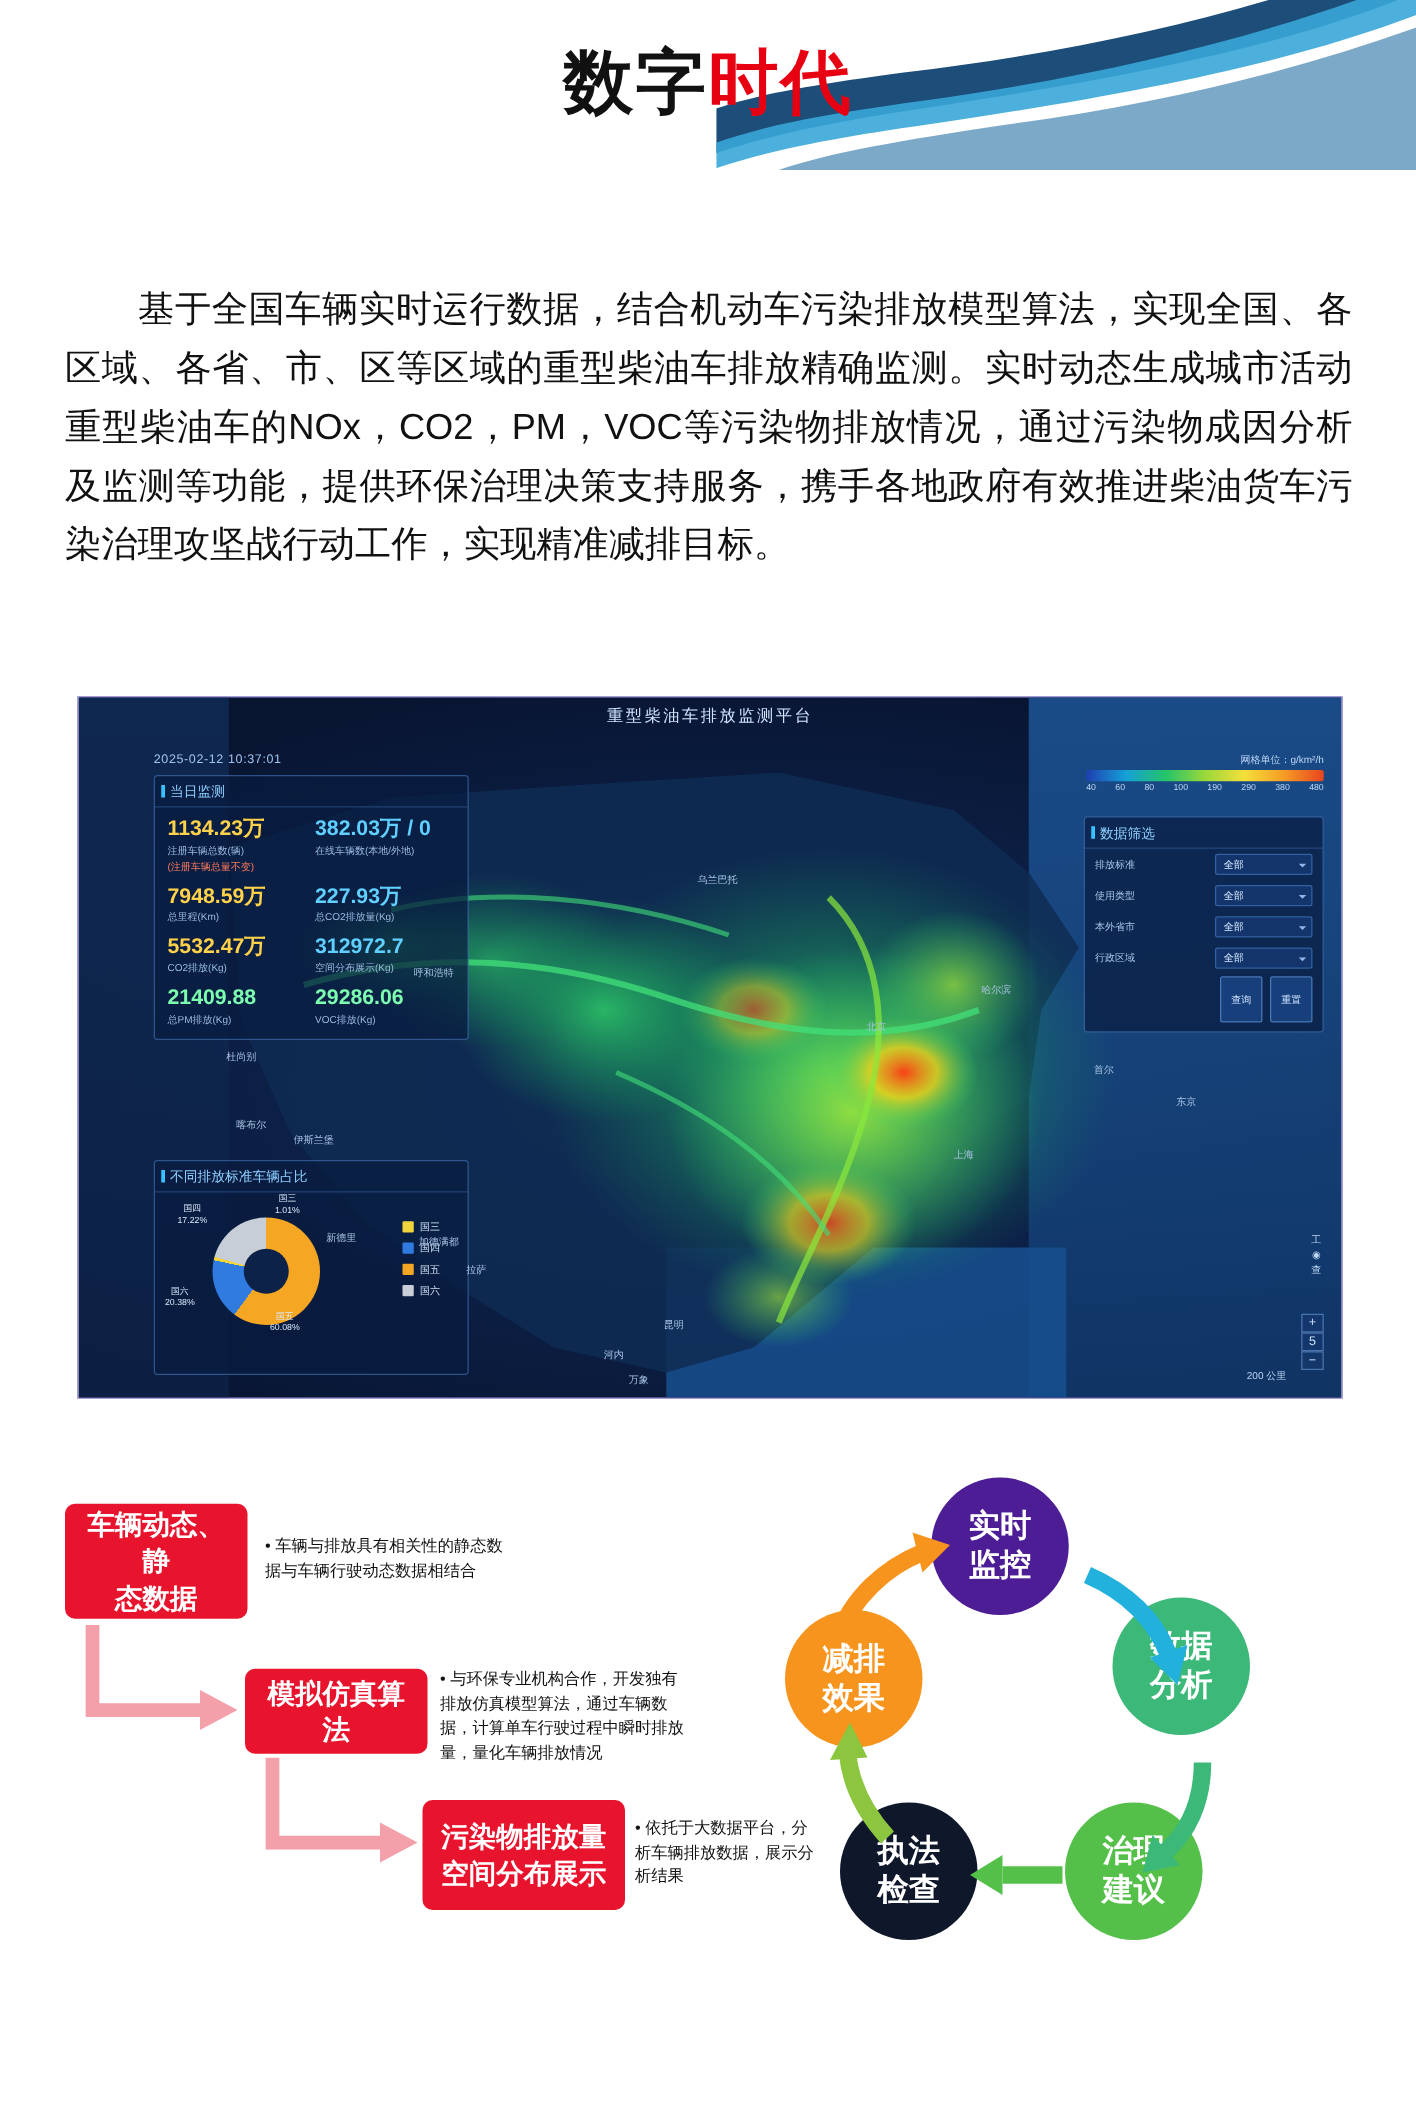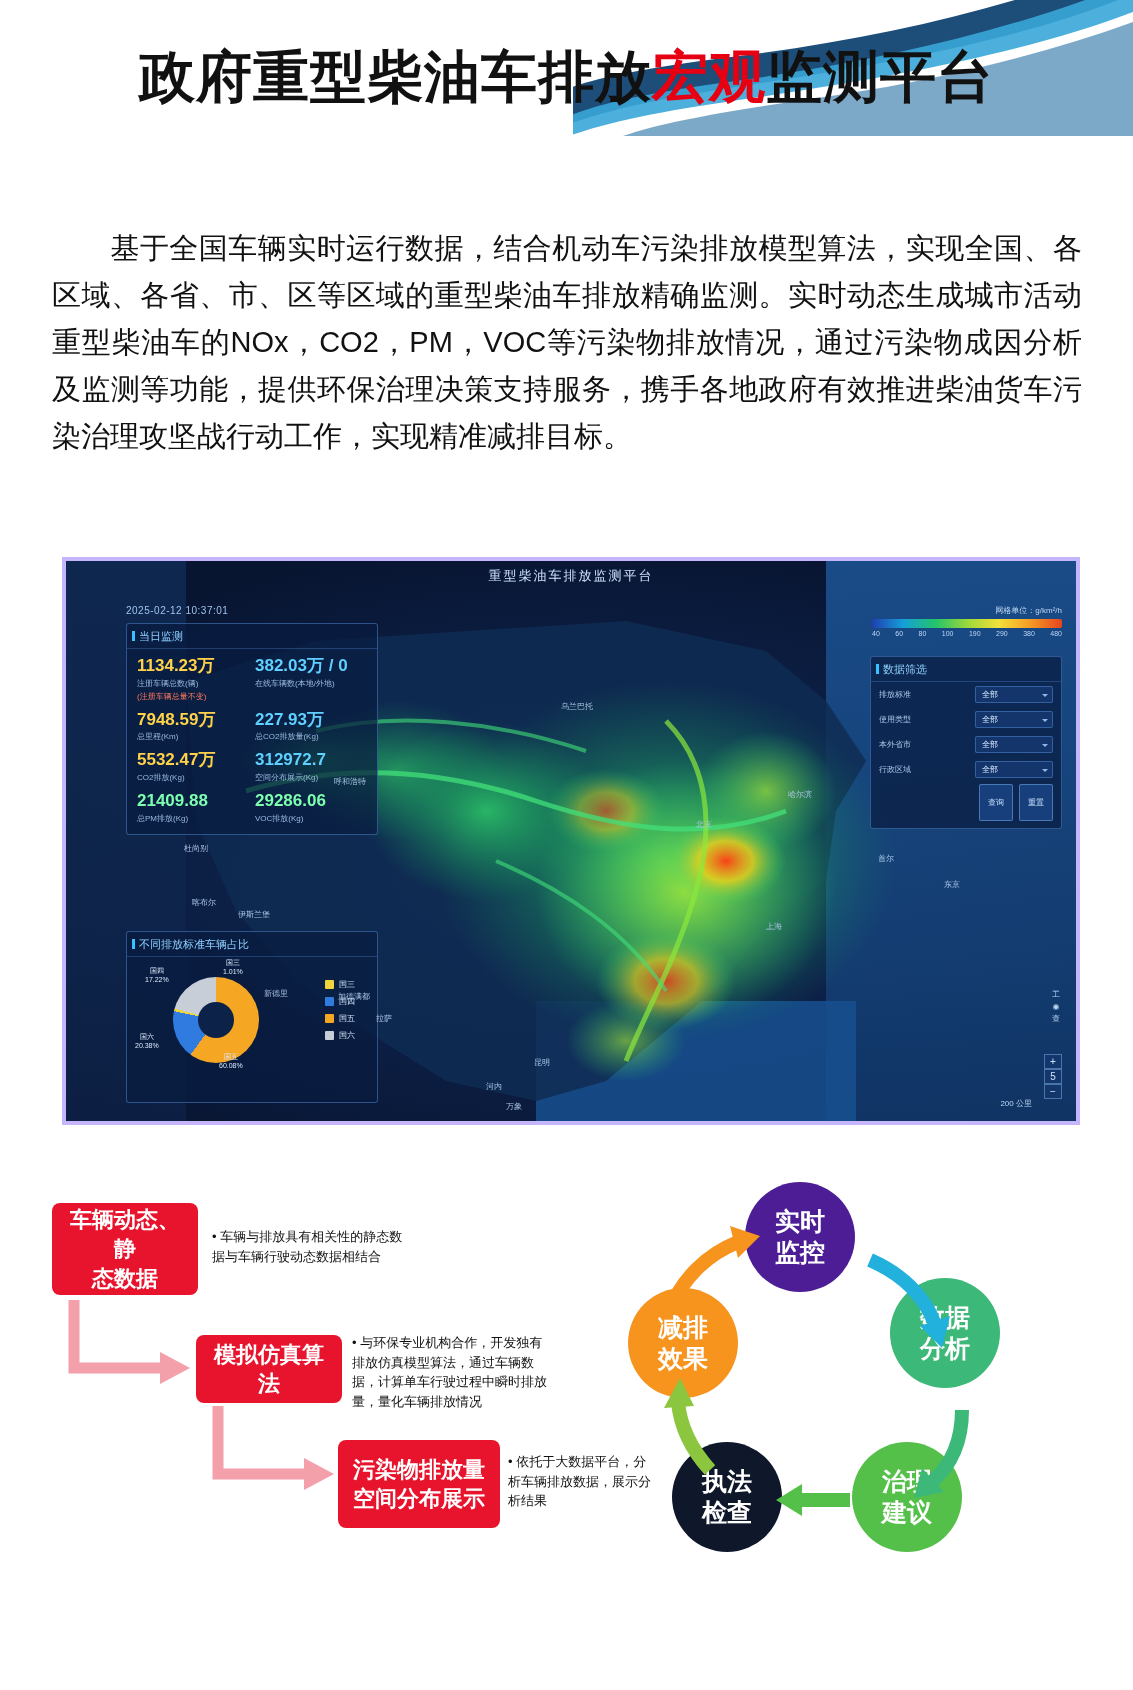--- a/index.html
+++ b/index.html
@@ -23,21 +23,21 @@
   
   .para{
     position:absolute;top:225px;left:52px;width:1030px;
     font-size:29px;line-height:1.62;color:#111;text-align:justify;
   }
   .para .indent{display:inline-block;width:58px;}
 
   
   .dash{
     position:absolute;left:62px;top:557px;width:1010px;height:560px;
-    background:#0b1b3d;border:4px solid #c4b5fd;overflow:hidden;
+    background:#0b1b3d;border:1px solid #c4b5fd;overflow:hidden;
   }
   .dash-bg{position:absolute;inset:0;background:
       radial-gradient(ellipse 70% 60% at 52% 55%, #12305f 0%, #0c1f45 55%, #081531 100%);}
   .sea{position:absolute;background:#1a4b86;opacity:.85;}
   .dash-title{
     position:absolute;left:0;top:6px;width:100%;text-align:center;
     color:#cfe4ff;font-size:13px;letter-spacing:2px;
   }
   .dash-time{position:absolute;left:60px;top:44px;color:#9fc3ef;font-size:10px;letter-spacing:.5px;}
 
@@ -113,22 +113,22 @@
 <div class="swoosh">
   <svg width="560" height="150" viewBox="0 0 560 150">
     <path d="M560,-40 C430,10 300,40 150,58 C60,70 10,80 -20,95 L-20,130 C30,110 90,98 170,86 C330,62 460,36 560,-6 Z" fill="#0a3f6e" opacity="0.92"></path>
     <path d="M560,-18 C440,30 310,60 170,80 C80,92 30,102 -10,118 L-10,138 C40,120 95,110 180,98 C340,74 460,50 560,12 Z" fill="#3aa7d8" opacity="0.9"></path>
     <path d="M560,10 C450,52 330,80 200,98 C120,110 60,120 20,134 L20,150 L560,150 Z" fill="#ffffff" opacity="0.0"></path>
     <path d="M560,22 C460,58 350,84 230,100 C150,112 90,122 50,136 L560,136 Z" fill="#12639b" opacity="0.55"></path>
   </svg>
 </div>
 
 <div class="title-wrap">
-  <div class="title2">
-    <span class="blk">政府重型柴油车排放</span><span class="red">宏观</span><span class="blk">监测平台</span>
+  <div class="title1">
+    <span class="blk">数字</span><span class="red">时代</span>
   </div>
 </div>
 
 <div class="para"><span class="indent"></span><span>基于全国车辆实时运行数据，结合机动车污染排放模型算法，实现全国、各区域、各省、市、区等区域的重型柴油车排放精确监测。实时动态生成城市活动重型柴油车的NOx，CO2，PM，VOC等污染物排放情况，通过污染物成因分析及监测等功能，提供环保治理决策支持服务，携手各地政府有效推进柴油货车污染治理攻坚战行动工作，实现精准减排目标。</span></div>
 
 <div class="dash">
   <div class="dash-bg"></div>
 
   <div class="sea" style="right:0;top:0;width:250px;height:560px;background:linear-gradient(180deg,#1d5596,#11396c);"></div>
   <div class="sea" style="left:470px;bottom:0;width:320px;height:120px;background:#18508f;"></div>

